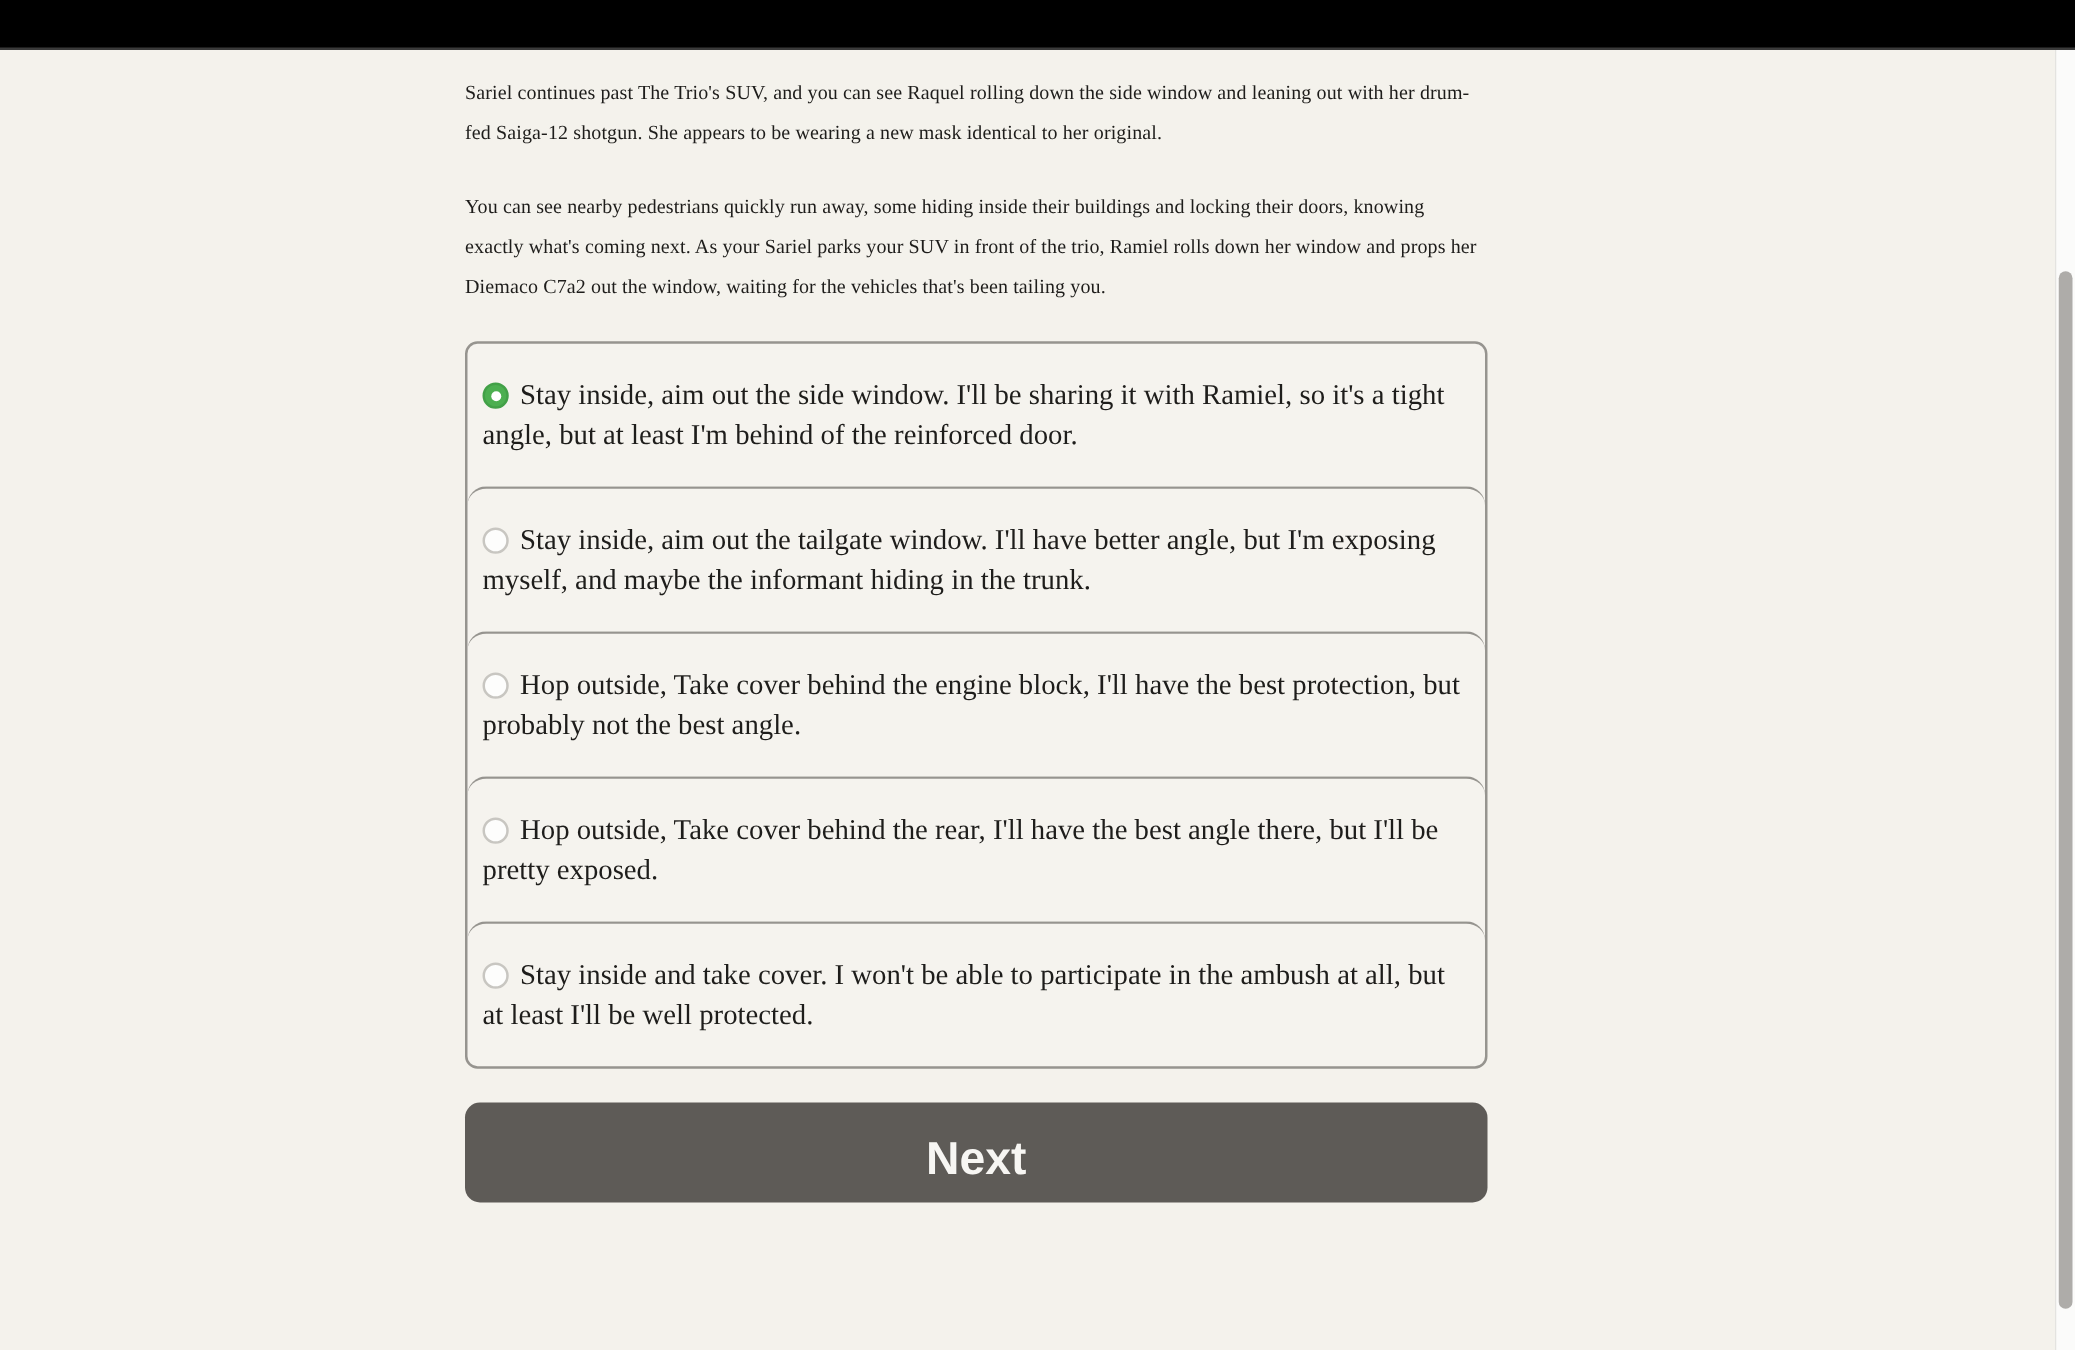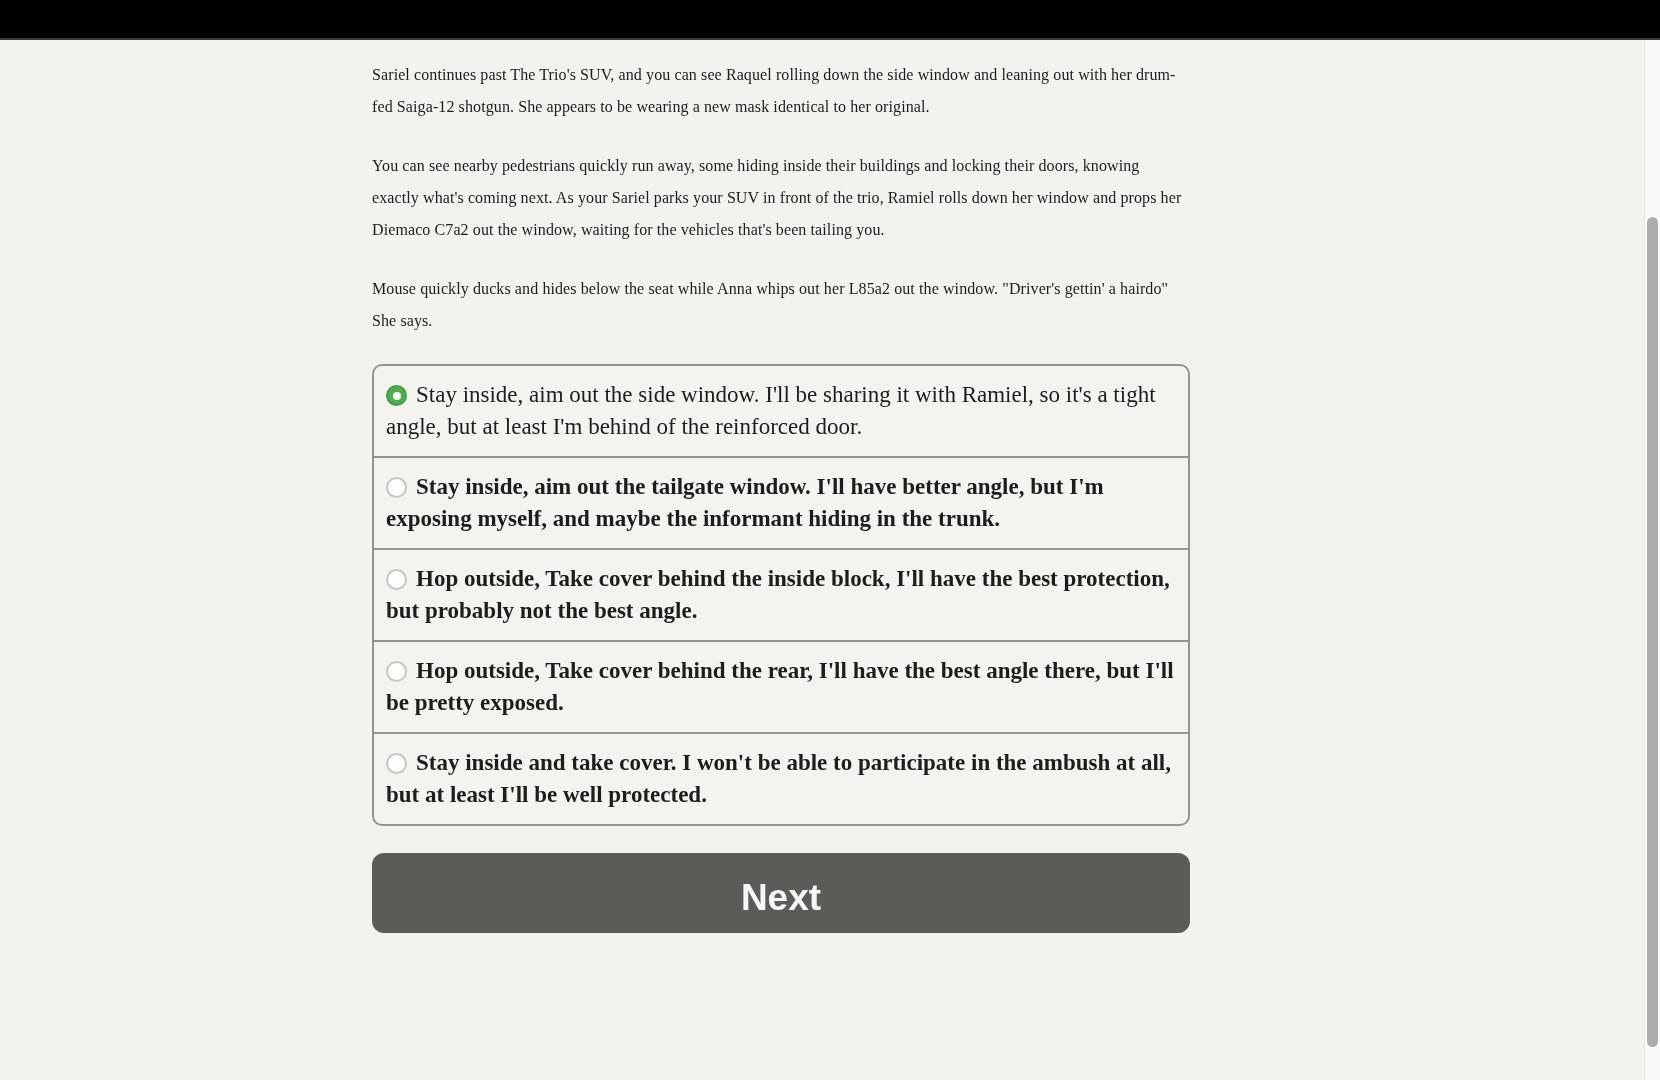--- a/index.html
+++ b/index.html
@@ -36,25 +36,26 @@
     font-size:16px;line-height:32px;margin-bottom:27px;
     letter-spacing:.1px;
   }
   .choice-box{
     border:2px solid var(--line);
     border-radius:10px;
     background:#f5f3ee;
     overflow:hidden;
   }
   .choice-row{
-    padding:13px 12px;
+    padding:25px 12px;
     font-size:23px;line-height:32px;
     cursor:pointer;
+    border-radius:15px;
   }
-  .choice-row + .choice-row{border-top:2px solid var(--line);font-weight:bold;}
+  .choice-row + .choice-row{border-top:2px solid var(--line);}
   .radio{
     display:inline-block;width:21px;height:21px;border-radius:50%;
     background:#fdfdfc;border:2px solid #c8c6c1;
     vertical-align:-4px;margin-right:9px;position:relative;
   }
   .radio.on{
     background:var(--accent);border-color:#42a047;
   }
   .radio.on::after{
     content:"";position:absolute;left:50%;top:50%;
@@ -72,31 +73,30 @@
 </style>
 </head>
 <body>
 
 <div class="top-bar"></div>
 
 <div class="content">
 
   <p class="para">Sariel continues past The Trio's SUV, and you can see Raquel rolling down the side window and leaning out with her drum-fed Saiga-12 shotgun. She appears to be wearing a new mask identical to her original.</p>
   <p class="para">You can see nearby pedestrians quickly run away, some hiding inside their buildings and locking their doors, knowing exactly what's coming next. As your Sariel parks your SUV in front of the trio, Ramiel rolls down her window and props her Diemaco C7a2 out the window, waiting for the vehicles that's been tailing you.</p>
-  <p class="para">Mouse quickly ducks and hides below the seat while Anna whips out her L85a2 out the window. "Driver's gettin' a hairdo" She says.</p>
 
   <div class="choice-box">
     <div class="choice-row">
       <span class="radio on"></span><span>Stay inside, aim out the side window. I'll be sharing it with Ramiel, so it's a tight angle, but at least I'm behind of the reinforced door.</span>
     </div>
     <div class="choice-row">
       <span class="radio"></span><span>Stay inside, aim out the tailgate window. I'll have better angle, but I'm exposing myself, and maybe the informant hiding in the trunk.</span>
     </div>
     <div class="choice-row">
-      <span class="radio"></span><span>Hop outside, Take cover behind the inside block, I'll have the best protection, but probably not the best angle.</span>
+      <span class="radio"></span><span>Hop outside, Take cover behind the engine block, I'll have the best protection, but probably not the best angle.</span>
     </div>
     <div class="choice-row">
       <span class="radio"></span><span>Hop outside, Take cover behind the rear, I'll have the best angle there, but I'll be pretty exposed.</span>
     </div>
     <div class="choice-row">
       <span class="radio"></span><span>Stay inside and take cover. I won't be able to participate in the ambush at all, but at least I'll be well protected.</span>
     </div>
   </div>
 
   <button class="next-btn">Next</button>

